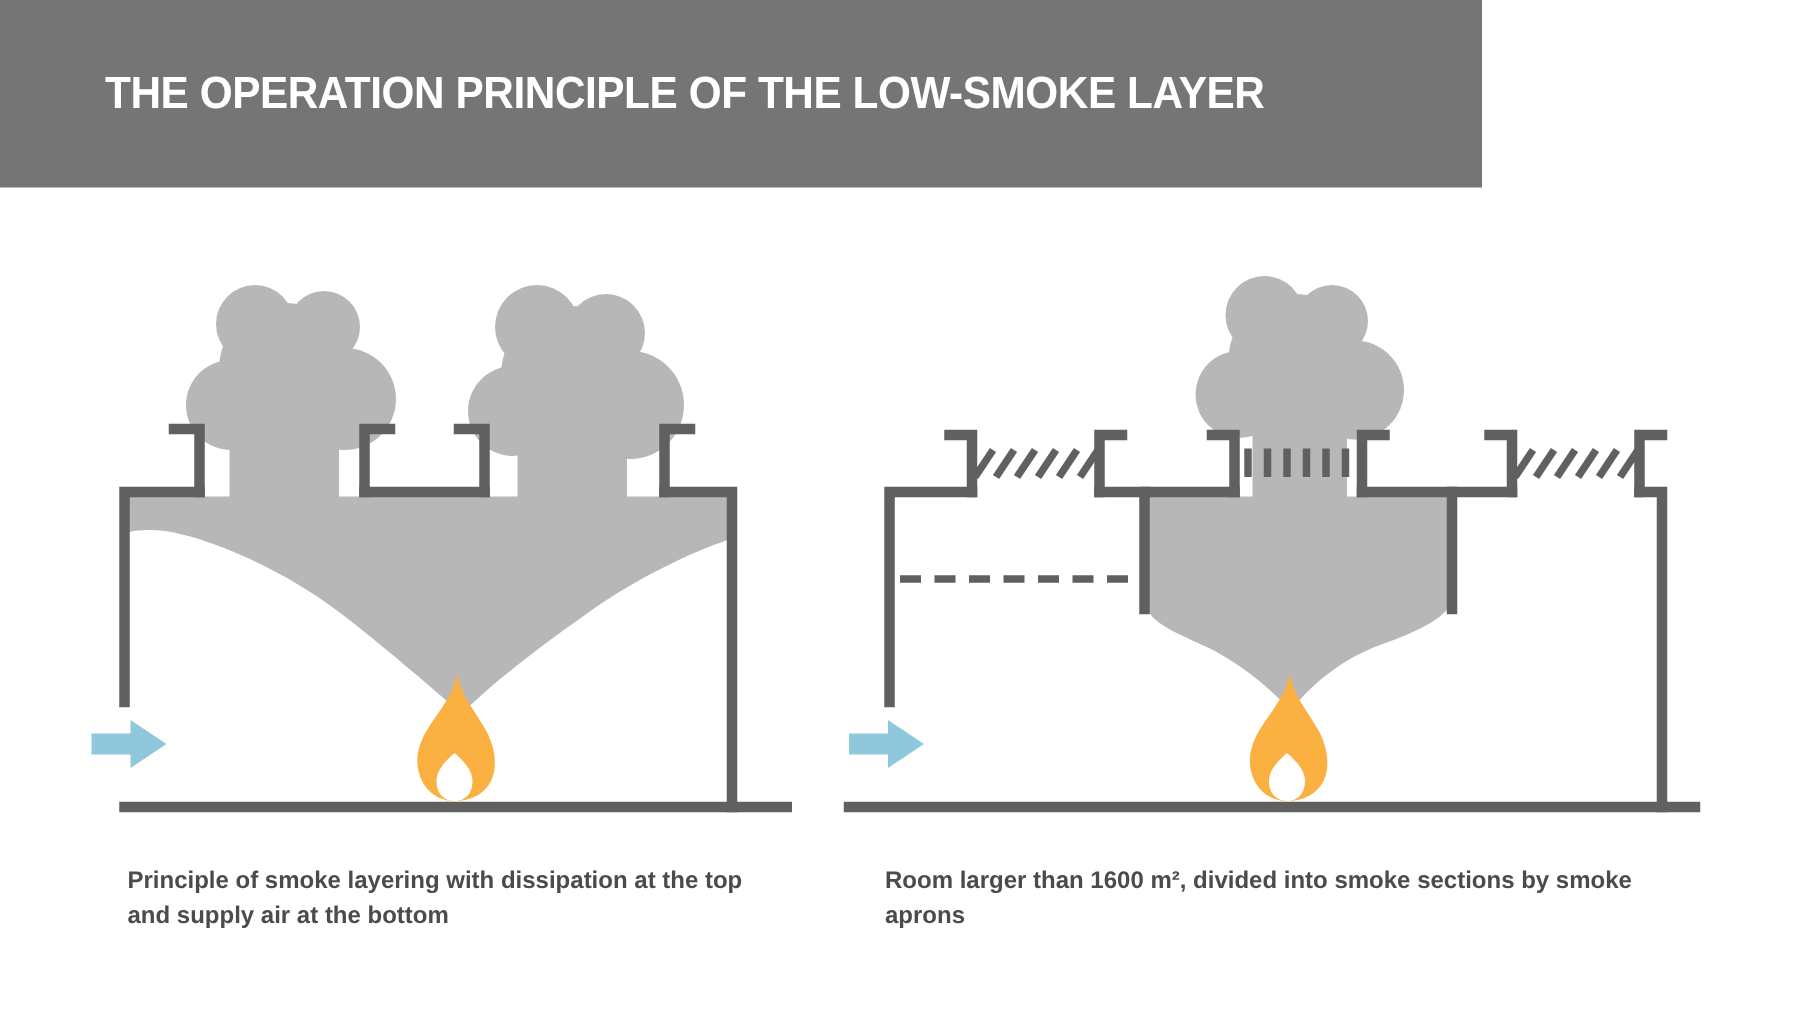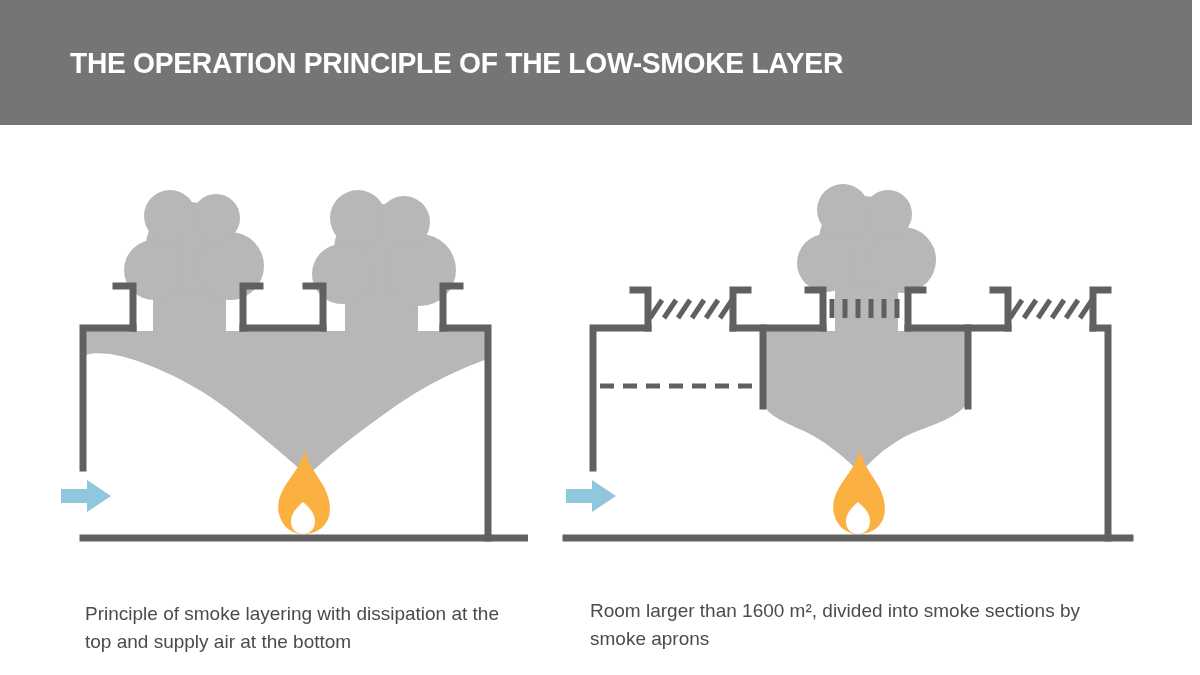--- a/index.html
+++ b/index.html
@@ -1,34 +1,34 @@
 <!DOCTYPE html>
 <html style="--c-header-bg: #757575; --c-title-text: #ffffff; --c-wall: #606060; --c-smoke: #b7b7b7; --c-flame: #fbb042; --c-flame-inner: #ffffff; --c-arrow: #8fc7dc; --c-caption-text: #4b4b4b; --c-background: #ffffff;"><head>
 <meta charset="utf-8">
 <style>
   html,body{margin:0;padding:0;}
   body{
     width:1200px;height:675px;overflow:hidden;background:var(--c-background,#ffffff);
     font-family:"Liberation Sans", sans-serif;position:relative;
   }
   .header{
-    position:absolute;left:0;top:0;width:1192px;height:125px;
+    position:absolute;left:0;top:0;width:988px;height:125px;
     background:var(--c-header-bg,#757575);
     display:flex;align-items:center;box-sizing:border-box;padding-left:70px;
   }
   .header h1{
     margin:0;color:var(--c-title-text,#ffffff);
     font-size:30px;font-weight:700;letter-spacing:-0.3px;
     transform:scaleX(0.94);transform-origin:left center;white-space:nowrap;
   }
   .diagram-left{position:absolute;left:58px;top:168px;}
   .diagram-right{position:absolute;left:558px;top:168px;}
   .caption{
-    position:absolute;top:581px;color:var(--c-caption-text,#4b4b4b);
-    font-size:19px;font-weight:400;line-height:1.45;
+    position:absolute;top:560px;color:var(--c-caption-text,#4b4b4b);
+    font-size:16px;font-weight:700;line-height:1.45;
   }
   .caption-left{left:85px;width:415px;}
   .caption-right{left:590px;width:508px;margin-top:16px;}
 
   
   .wall{stroke:var(--c-wall,#606060);stroke-width:7;fill:none;stroke-linecap:square;}
   .smoke-fill{fill:var(--c-smoke,#b7b7b7);stroke:none;}
   .flame{fill:var(--c-flame,#fbb042);stroke:none;}
   .flame-inner{fill:var(--c-flame-inner,#ffffff);stroke:none;}
   .arrow{fill:var(--c-arrow,#8fc7dc);stroke:none;}

